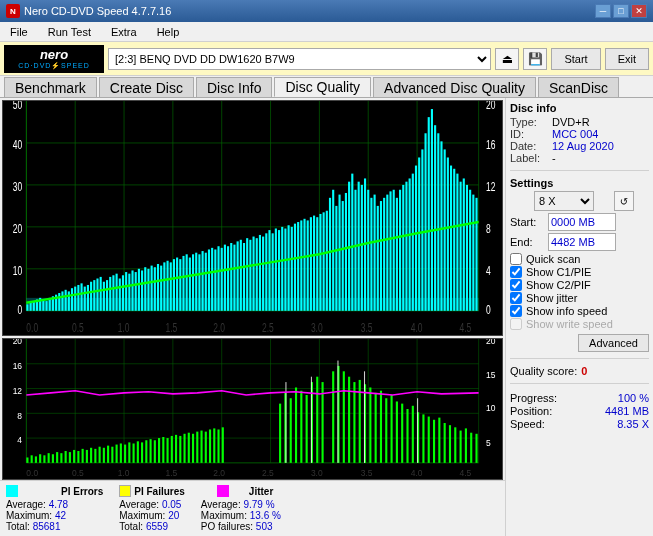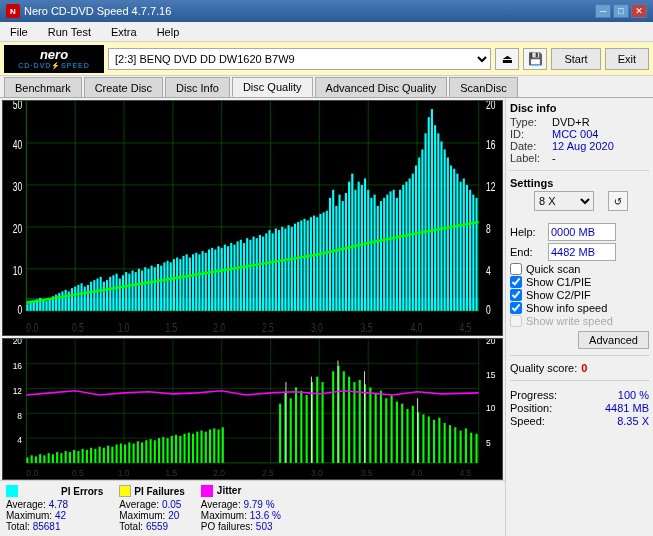--- a/index.html
+++ b/index.html
@@ -96,21 +96,21 @@
       align-items: flex-end;
       padding: 0 4px;
       border-bottom: 1px solid #aaa;
     }
     .tab {
       padding: 2px 10px;
       border: 1px solid #aaa;
       border-bottom: none;
       background: #d8d8d8;
       cursor: pointer;
-      font-size: 11px;
+      font-size: 14px;
       margin-right: 2px;
       height: 20px;
       display: flex; align-items: center;
     }
     .tab.active {
       background: #f0f0f0;
       border-bottom: 1px solid #f0f0f0;
       font-weight: normal;
     }
 
@@ -133,21 +133,21 @@
       font-size: 11px;
     }
     .panel-section-title { font-weight: bold; font-size: 11px; color: #000; margin-bottom: 2px; }
     .info-row { display: flex; gap: 4px; }
     .info-label { color: #333; min-width: 38px; }
     .info-value { color: #000; font-weight: normal; }
     .info-value.blue { color: #0000cc; }
     .info-value.date { color: #0000cc; }
     .divider { height: 1px; background: #d0d0d0; margin: 2px 0; }
 
-    .settings-row { display: flex; align-items: center; gap: 14px; margin-bottom: 12px; padding-left: 24px; }
+    .settings-row { display: flex; align-items: center; gap: 20px; margin-bottom: 2px; padding-left: 24px; }
     .speed-select { width: 60px; height: 20px; border: 1px solid #aaa; font-size: 11px; }
     .input-field {
       width: 68px; height: 18px;
       border: 1px solid #aaa;
       background: white;
       font-size: 11px;
       padding: 0 2px;
       color: #0000cc;
     }
     .field-row { display: flex; align-items: center; gap: 4px; margin-bottom: 2px; }
@@ -599,21 +599,21 @@
             <span>Maximum:</span>
             <span style="color:#0000cc;">20</span>
           </div>
           <div>
             <span>Total:</span>
             <span style="color:#0000cc;">6559</span>
           </div>
         </div>
 
         <div>
-          <div style="display:flex; gap:4px; margin-bottom:2px;">
+          <div style="display:flex; align-items:center; gap:20px; margin-bottom:2px;margin-left:16px;">
             <div style="width:12px;height:12px;background:#ff00ff;"></div>
             <span style="font-weight:bold;">Jitter</span>
           </div>
           <div>
             <span>Average:</span>
             <span style="color:#0000cc;">9.79 %</span>
           </div>
           <div>
             <span>Maximum:</span>
             <span style="color:#0000cc;">13.6 %</span>
@@ -656,38 +656,42 @@
       <div class="settings-row">
         <select class="speed-select">
           <option>8 X</option>
           <option>4 X</option>
           <option>2 X</option>
           <option>Max</option>
         </select>
         <div class="toolbar-icon-btn" style="width:20px;height:20px;font-size:10px;">↺</div>
       </div>
       <div class="field-row">
-        <span class="field-label">Help:</span>
+        <span class="field-label">Start:</span>
         <input class="input-field" type="text" value="0000 MB" style="">
       </div>
       <div class="field-row">
         <span class="field-label">End:</span>
         <input class="input-field" type="text" value="4482 MB" style="">
       </div>
       <div class="checkbox-row">
         <input type="checkbox" style="">
         <span class="checkbox-label">Quick scan</span>
       </div>
       <div class="checkbox-row">
         <input type="checkbox" checked="" style="">
         <span class="checkbox-label">Show C1/PIE</span>
       </div>
       <div class="checkbox-row">
         <input type="checkbox" checked="" style="">
         <span class="checkbox-label">Show C2/PIF</span>
+      </div>
+      <div class="checkbox-row">
+        <input type="checkbox" checked="" style="">
+        <span class="checkbox-label">Show jitter</span>
       </div>
       <div class="checkbox-row">
         <input type="checkbox" checked="" style="">
         <span class="checkbox-label">Show info speed</span>
       </div>
       <div class="checkbox-row">
         <input type="checkbox" disabled="" style="">
         <span class="checkbox-label disabled">Show write speed</span>
       </div>
       <div style="display:flex; justify-content:flex-end; margin-top:2px;">

